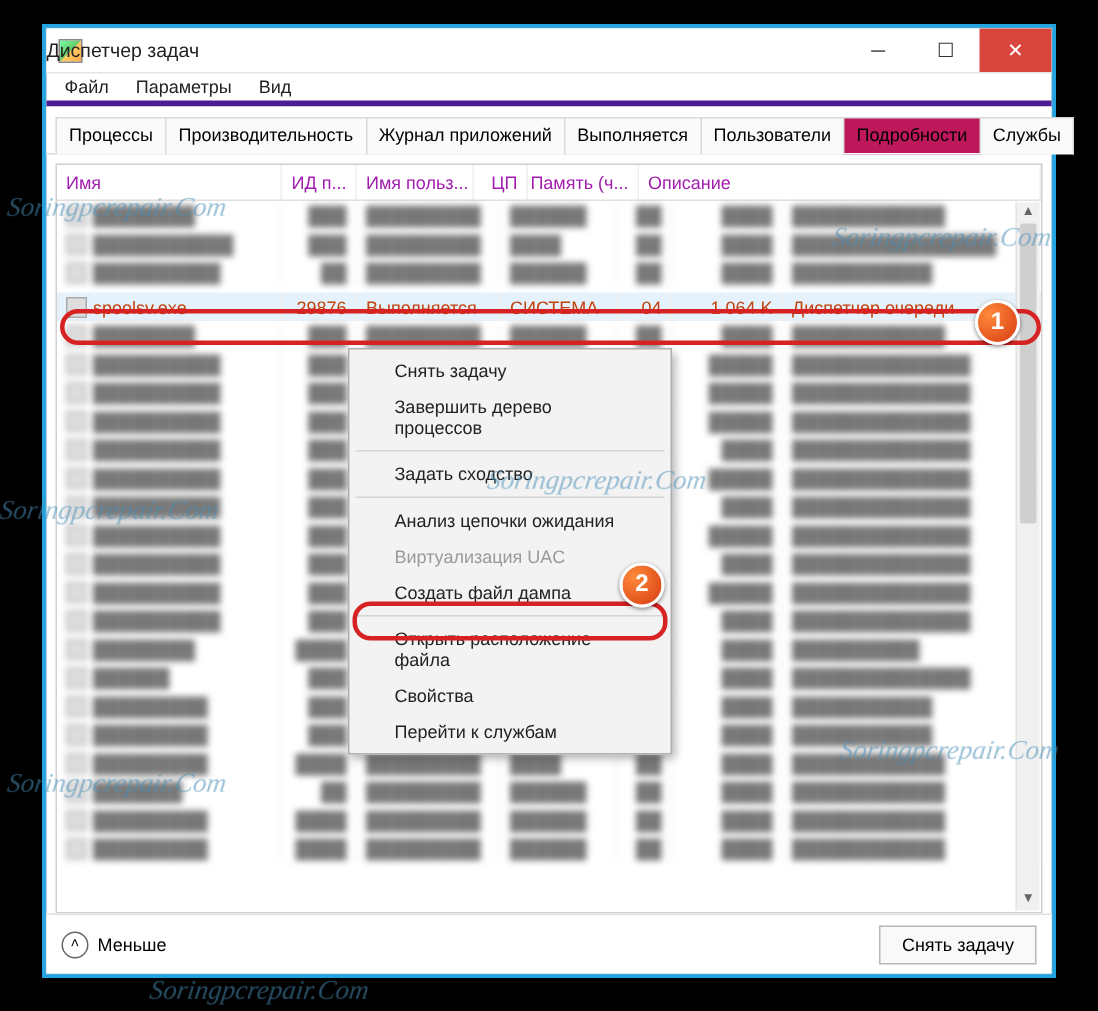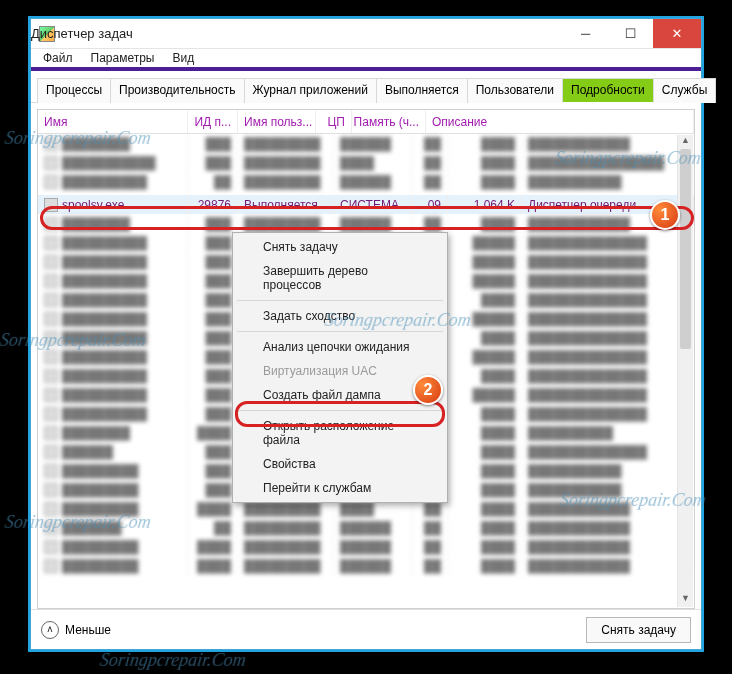--- a/index.html
+++ b/index.html
@@ -83,21 +83,21 @@
     border: 1px solid #d9d9d9;
     border-bottom: none;
     background: #fafafa;
     font-size: 12px;
     position: relative;
     top: 1px;
     margin-right: -1px;
     white-space: nowrap;
   }
   .tab.active {
-    background: #84cc16;
+    background: #be185d;
     border-bottom: 1px solid #fff;
     z-index: 2;
   }
   .content {
     padding: 6px;
     height: 508px;
     position: relative;
   }
   .listbox {
     border: 1px solid #d0d0d0;
@@ -134,21 +134,21 @@
   .c-desc   { flex: 1; border-right: none; }
   .row {
     display: flex;
     height: 19px;
     font-size: 12px;
     color: #555;
   }
   .row.blur { filter: blur(2px); color:#777; }
   .row.sel {
     background: #e6f2fb;
-    color: #701a75;
+    color: #c2410c;
   }
   .row .ico {
     width: 14px; height: 14px;
     background: #ddd;
     border: 1px solid #aaa;
     margin-right: 4px;
     flex-shrink: 0;
   }
   .highlight1 {
     position: absolute;
@@ -349,21 +349,21 @@
       <div style="height:4px"></div>
 
       <div class="row sel">
         <div class="c-name">
             <span class="ico"></span>
             <span>spoolsv.exe</span>
           </div>
         <div class="c-pid">29876</div>
         <div class="c-state">Выполняется</div>
         <div class="c-user">СИСТЕМА</div>
-        <div class="c-cpu">09</div>
+        <div class="c-cpu">04</div>
         <div class="c-mem">1 064 K</div>
         <div class="c-desc">Диспетчер очереди</div>
       </div>
 
       <div class="row blur">
           <div class="c-name"><span class="ico"></span>████████</div>
           <div class="c-pid">███</div>
           <div class="c-state">█████████</div>
           <div class="c-user">██████</div>
           <div class="c-cpu">██</div>

